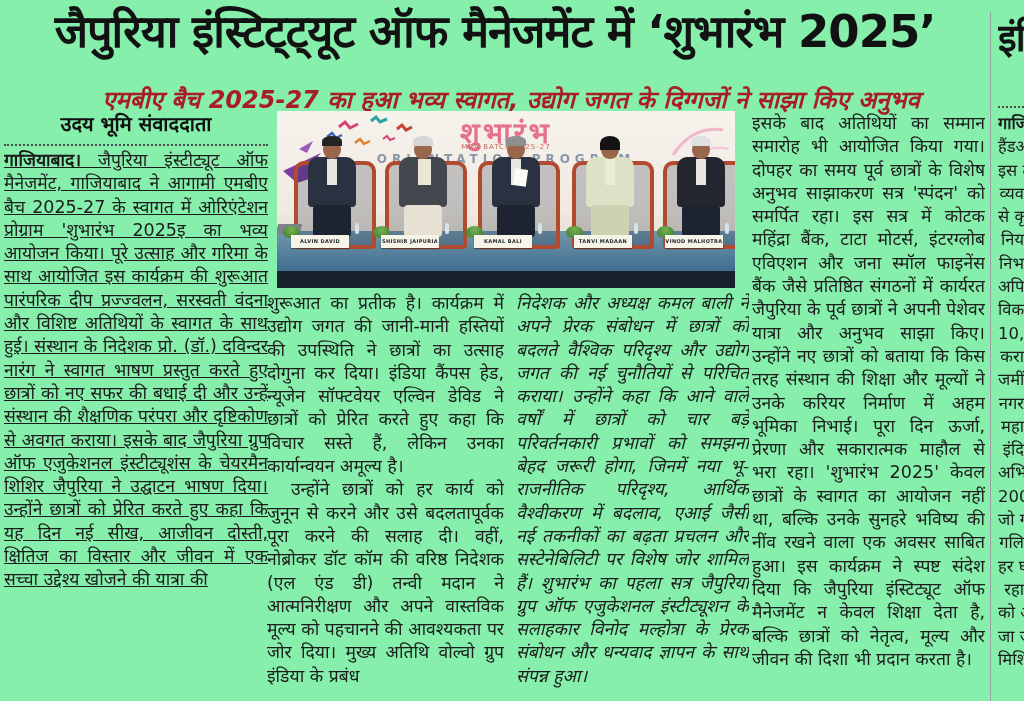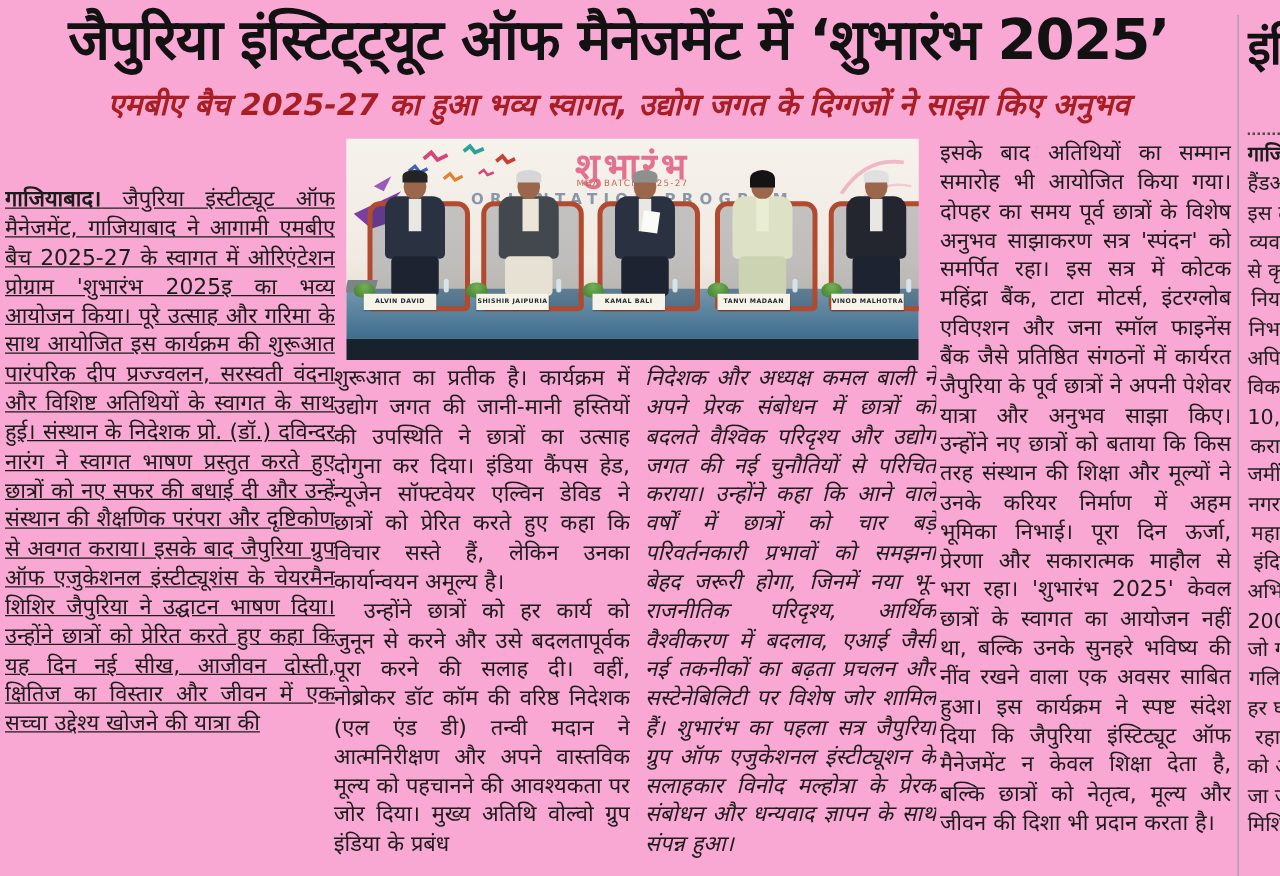--- a/index.html
+++ b/index.html
@@ -1,21 +1,21 @@
 <!DOCTYPE html>
 <html lang="hi"><head>
 <meta charset="utf-8">
 <style>
   html,body{margin:0;padding:0;}
-  .page{position:relative;width:1024px;height:701px;background:#f9a8d4;overflow:hidden;
+  .page{position:relative;width:1024px;height:701px;background:#86efac;overflow:hidden;
         font-family:"DejaVu Sans",sans-serif;color:#1c1c1c;}
   
   .headline{position:absolute;left:20px;top:6px;width:950px;margin:0;text-align:center;
             font-size:45px;font-weight:bold;color:#121212;letter-spacing:-1px;line-height:52px;}
-  .subheadline{position:absolute;left:50px;top:68px;width:890px;margin:0;text-align:center;
+  .subheadline{position:absolute;left:50px;top:68px;width:890px;margin:16px;text-align:center;
                font-size:24px;font-weight:bold;font-style:italic;color:#a81e24;line-height:32px;}
   
   .byline-wrap{position:absolute;left:4px;top:110px;width:264px;text-align:center;}
   .byline{display:block;font-size:20px;font-weight:bold;color:#101010;padding-bottom:7px;
           border-bottom:2px dotted #4a4a4a;}
   
   .col{position:absolute;font-size:17.5px;line-height:23.3px;text-align:justify;overflow:hidden;}
   .col p{margin:0;}
   .col1{left:4px;top:149px;width:264px;height:546px;text-decoration:underline;}
   .col2{left:267px;top:292px;width:237px;height:404px;}
@@ -82,20 +82,23 @@
   .strip-lines div:first-child{font-weight:bold;}
 </style>
 </head>
 <body>
 
 <div class="page">
 
   <h1 class="headline">जैपुरिया इंस्टिट्ट्यूट ऑफ मैनेजमेंट में ‘शुभारंभ 2025’</h1>
   <h2 class="subheadline">एमबीए बैच 2025-27 का हुआ भव्य स्वागत, उद्योग जगत के दिग्गजों ने साझा किए अनुभव</h2>
 
+  <div class="byline-wrap">
+    <span class="byline">उदय भूमि संवाददाता</span>
+  </div>
 
   <div class="photo">
     <svg class="birds" width="160" height="95" viewBox="0 0 160 95">
       <polygon points="4,58 42,40 30,54 48,60 18,70" fill="#7a3fa3"></polygon>
       <polygon points="20,36 34,28 28,40" fill="#9a5ab8"></polygon>
       <path d="M60 14 l6 -5 l5 6 l8 -4" stroke="#d8437a" stroke-width="3" fill="none"></path>
       <path d="M92 8 l5 -4 l4 5 l7 -3" stroke="#2ba39b" stroke-width="3" fill="none"></path>
       <path d="M118 16 l5 -4 l4 5 l6 -3" stroke="#c44434" stroke-width="3" fill="none"></path>
       <path d="M76 30 l5 -4 l4 5 l6 -3" stroke="#e08030" stroke-width="2.5" fill="none"></path>
       <path d="M48 24 l5 -4 l4 5 l6 -3" stroke="#4063b8" stroke-width="2.5" fill="none"></path>

